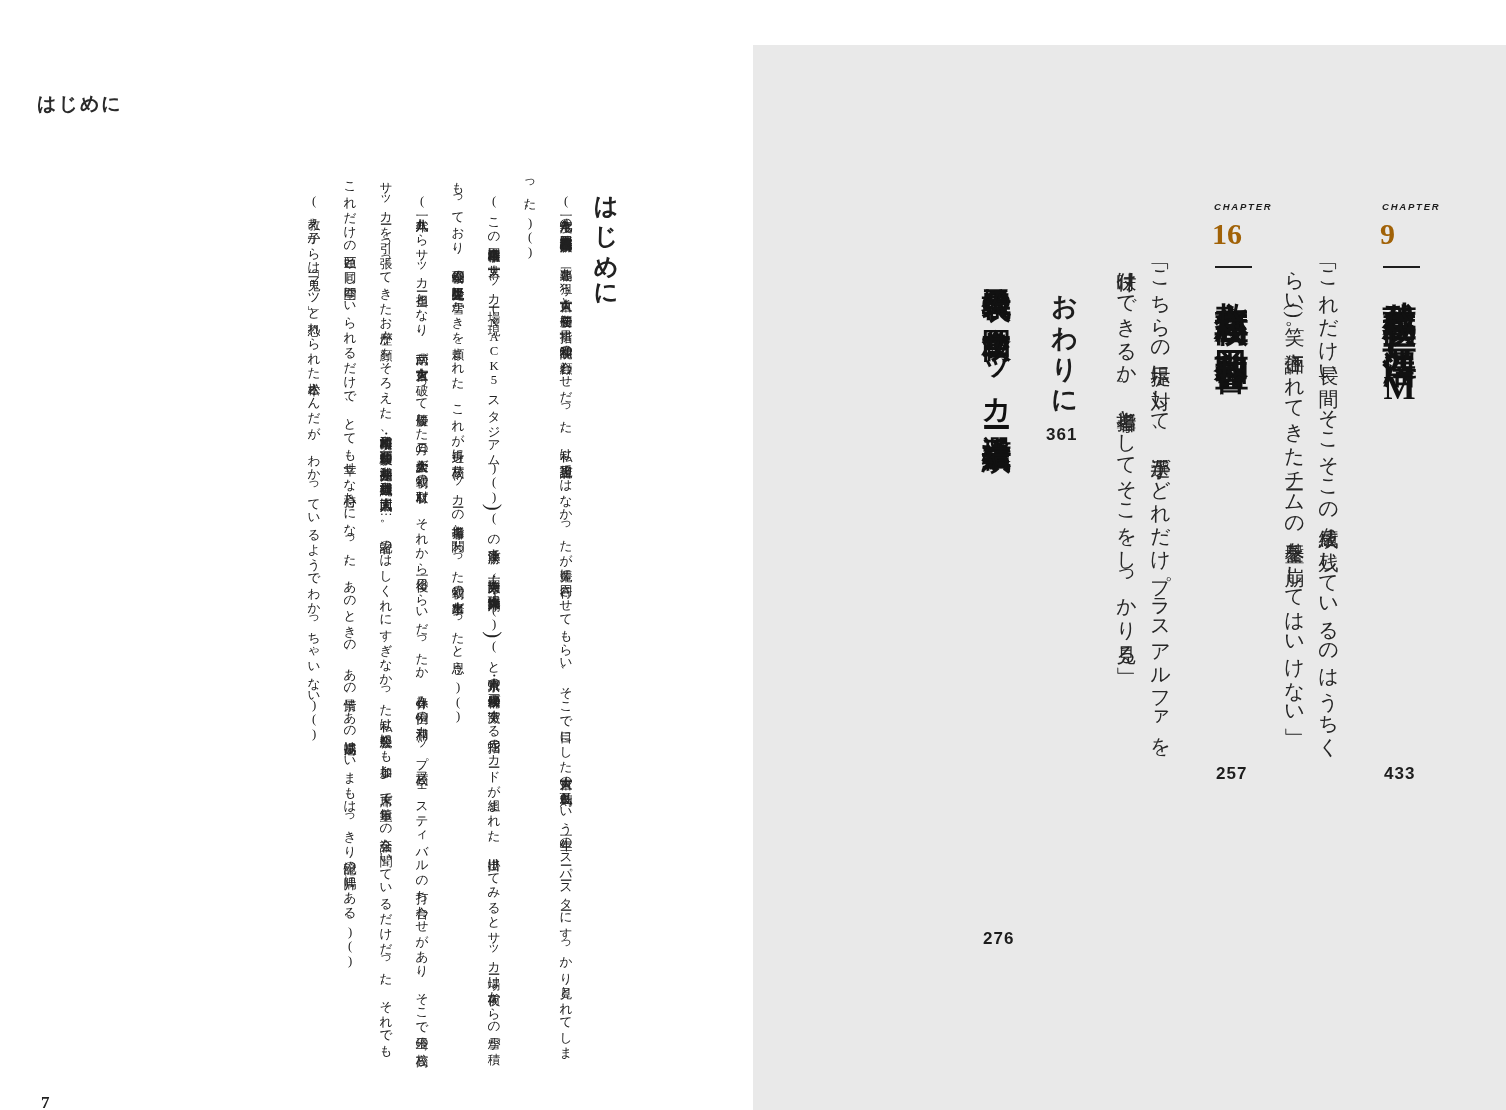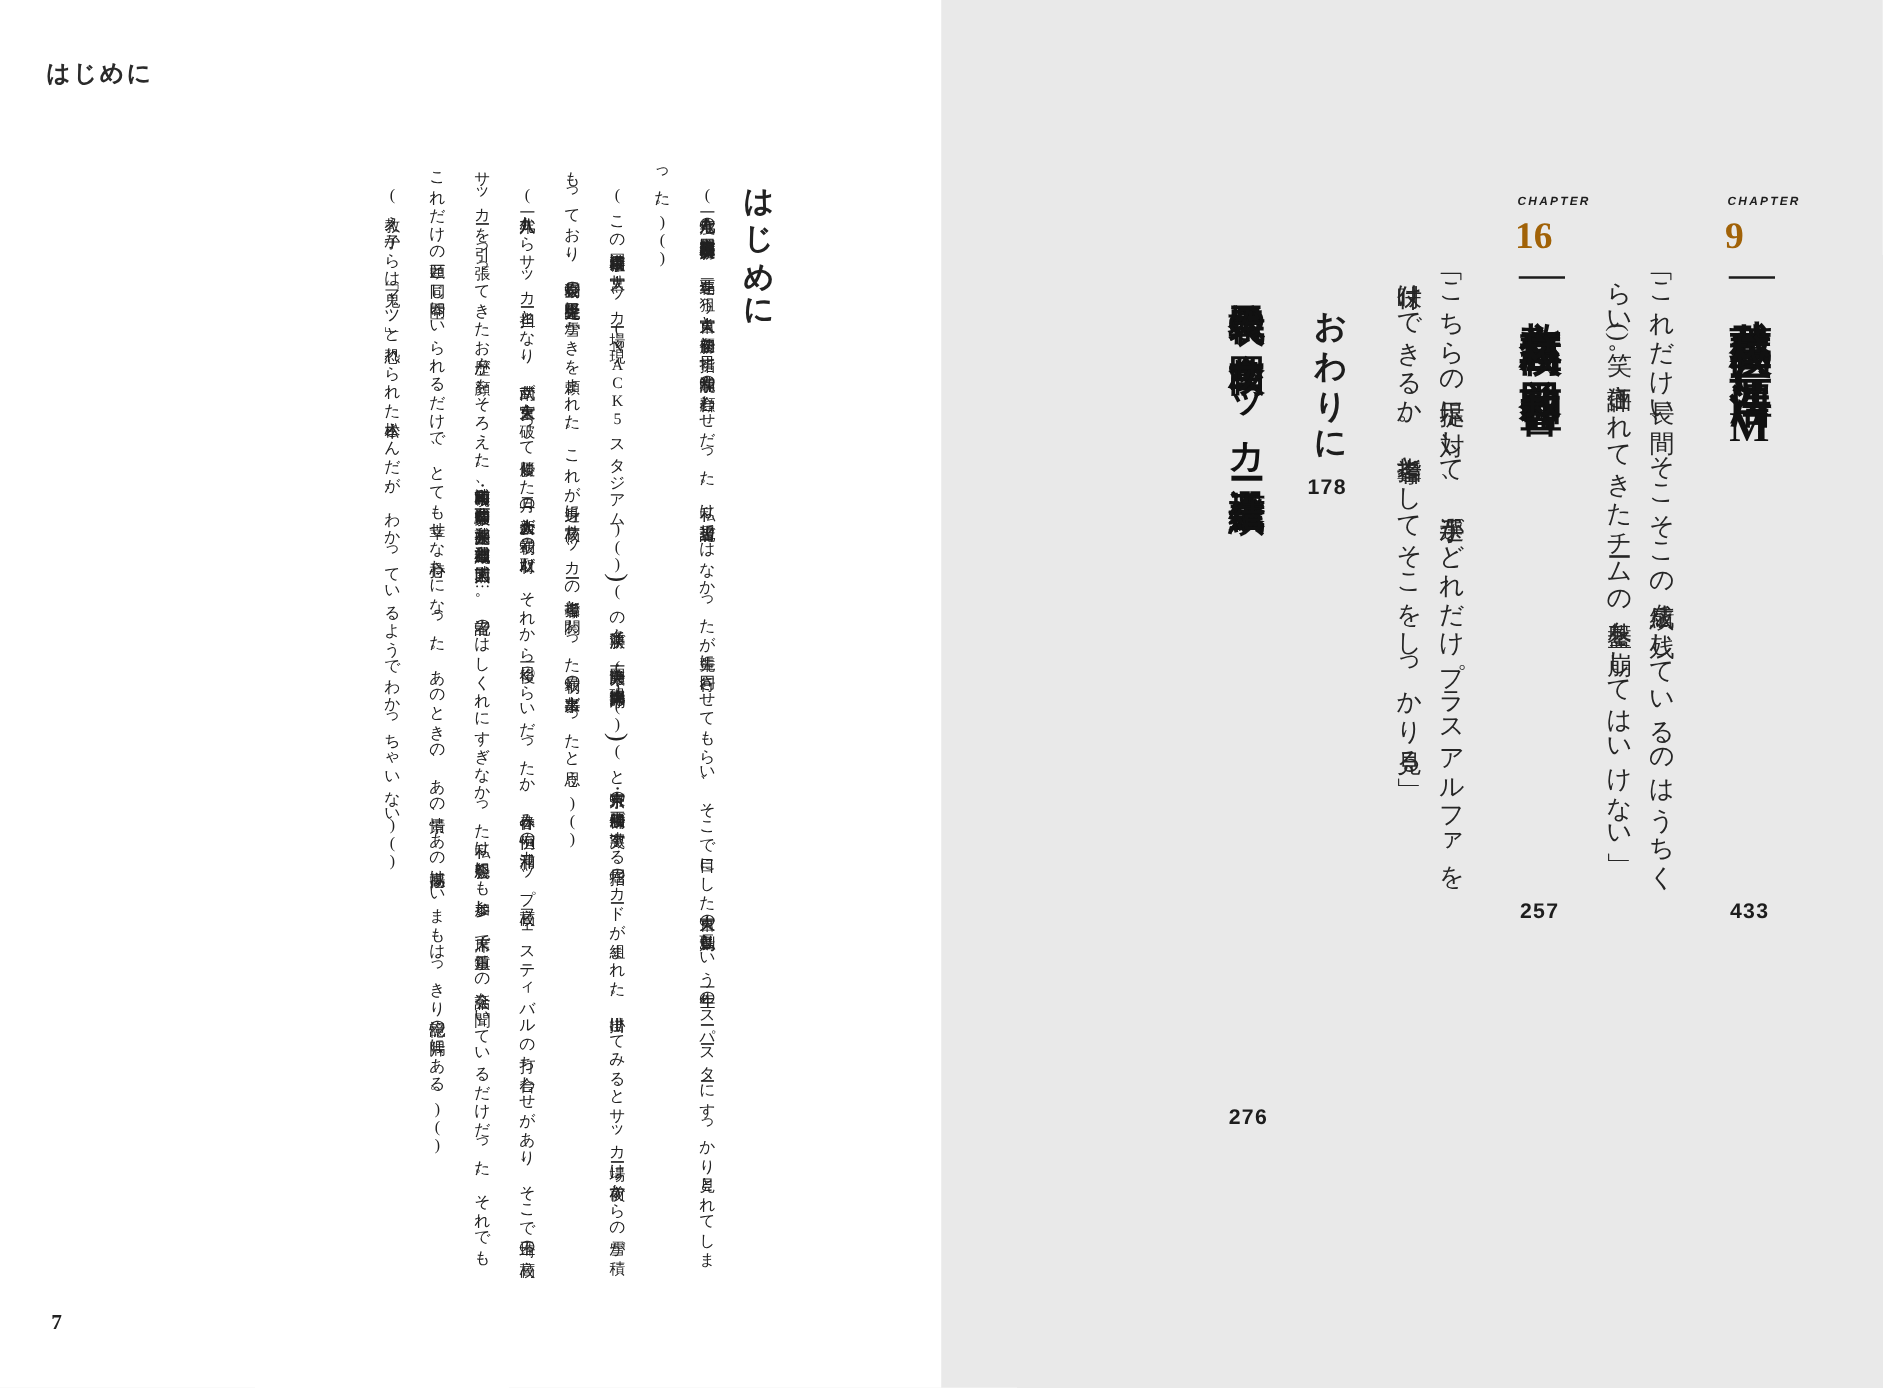--- a/index.html
+++ b/index.html
@@ -1,18 +1,18 @@
 <!DOCTYPE html>
 <html lang="ja"><head>
 <meta charset="utf-8">
 <style>
   html,body{margin:0;padding:0;}
   body{width:1506px;height:1110px;overflow:hidden;background:#ffffff;
        font-family:"Liberation Serif","DejaVu Serif",serif;color:#1d1d1d;}
-  .spread{position:relative;width:1506px;height:948px;}
+  .spread{position:relative;width:1506px;height:948px;margin-top:45px;}
 
   
   .page-left{position:absolute;left:0;top:0;width:753px;height:1110px;background:#ffffff;}
   .running-head{position:absolute;left:37px;top:46px;
       font-family:"Liberation Sans","DejaVu Sans",sans-serif;
       font-weight:bold;font-size:19px;letter-spacing:2px;color:#2a2a2a;}
   .body-block{position:absolute;top:128px;right:105px;width:600px;height:882px;
       writing-mode:vertical-rl;text-orientation:mixed;overflow:visible;}
   .body-heading{margin:0 20px 0 0;padding:6px 0 0 0;
       font-family:"Liberation Sans","DejaVu Sans",sans-serif;
@@ -94,21 +94,21 @@
       <div class="ch-title t16">立教新座高校　前田和伸監督</div>
       <div class="pg-num p16">257</div>
       <div class="ch-quote q16">
         <div class="qline">「こちらの提示に対して、選手がどれだけプラスアルファを</div>
         <div class="qline">味付けできるか。指導者としてそこをしっかり見る」</div>
       </div>
     </div>
 
     <div>
       <div class="outro-title">おわりに</div>
-      <div class="pg-num outro-page">178</div>
+      <div class="pg-num outro-page">361</div>
     </div>
 
     <div>
       <div class="records-title">埼玉県代表の全国高校サッカー選手権大会全成績</div>
       <div class="pg-num records-page">276</div>
     </div>
 
   </div>
 </div>
 

